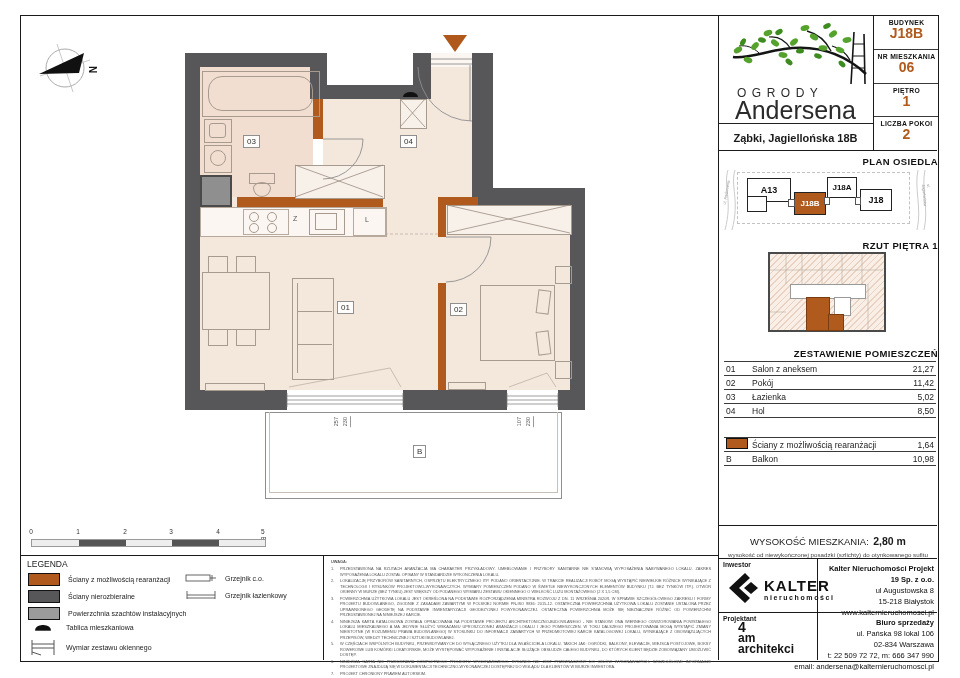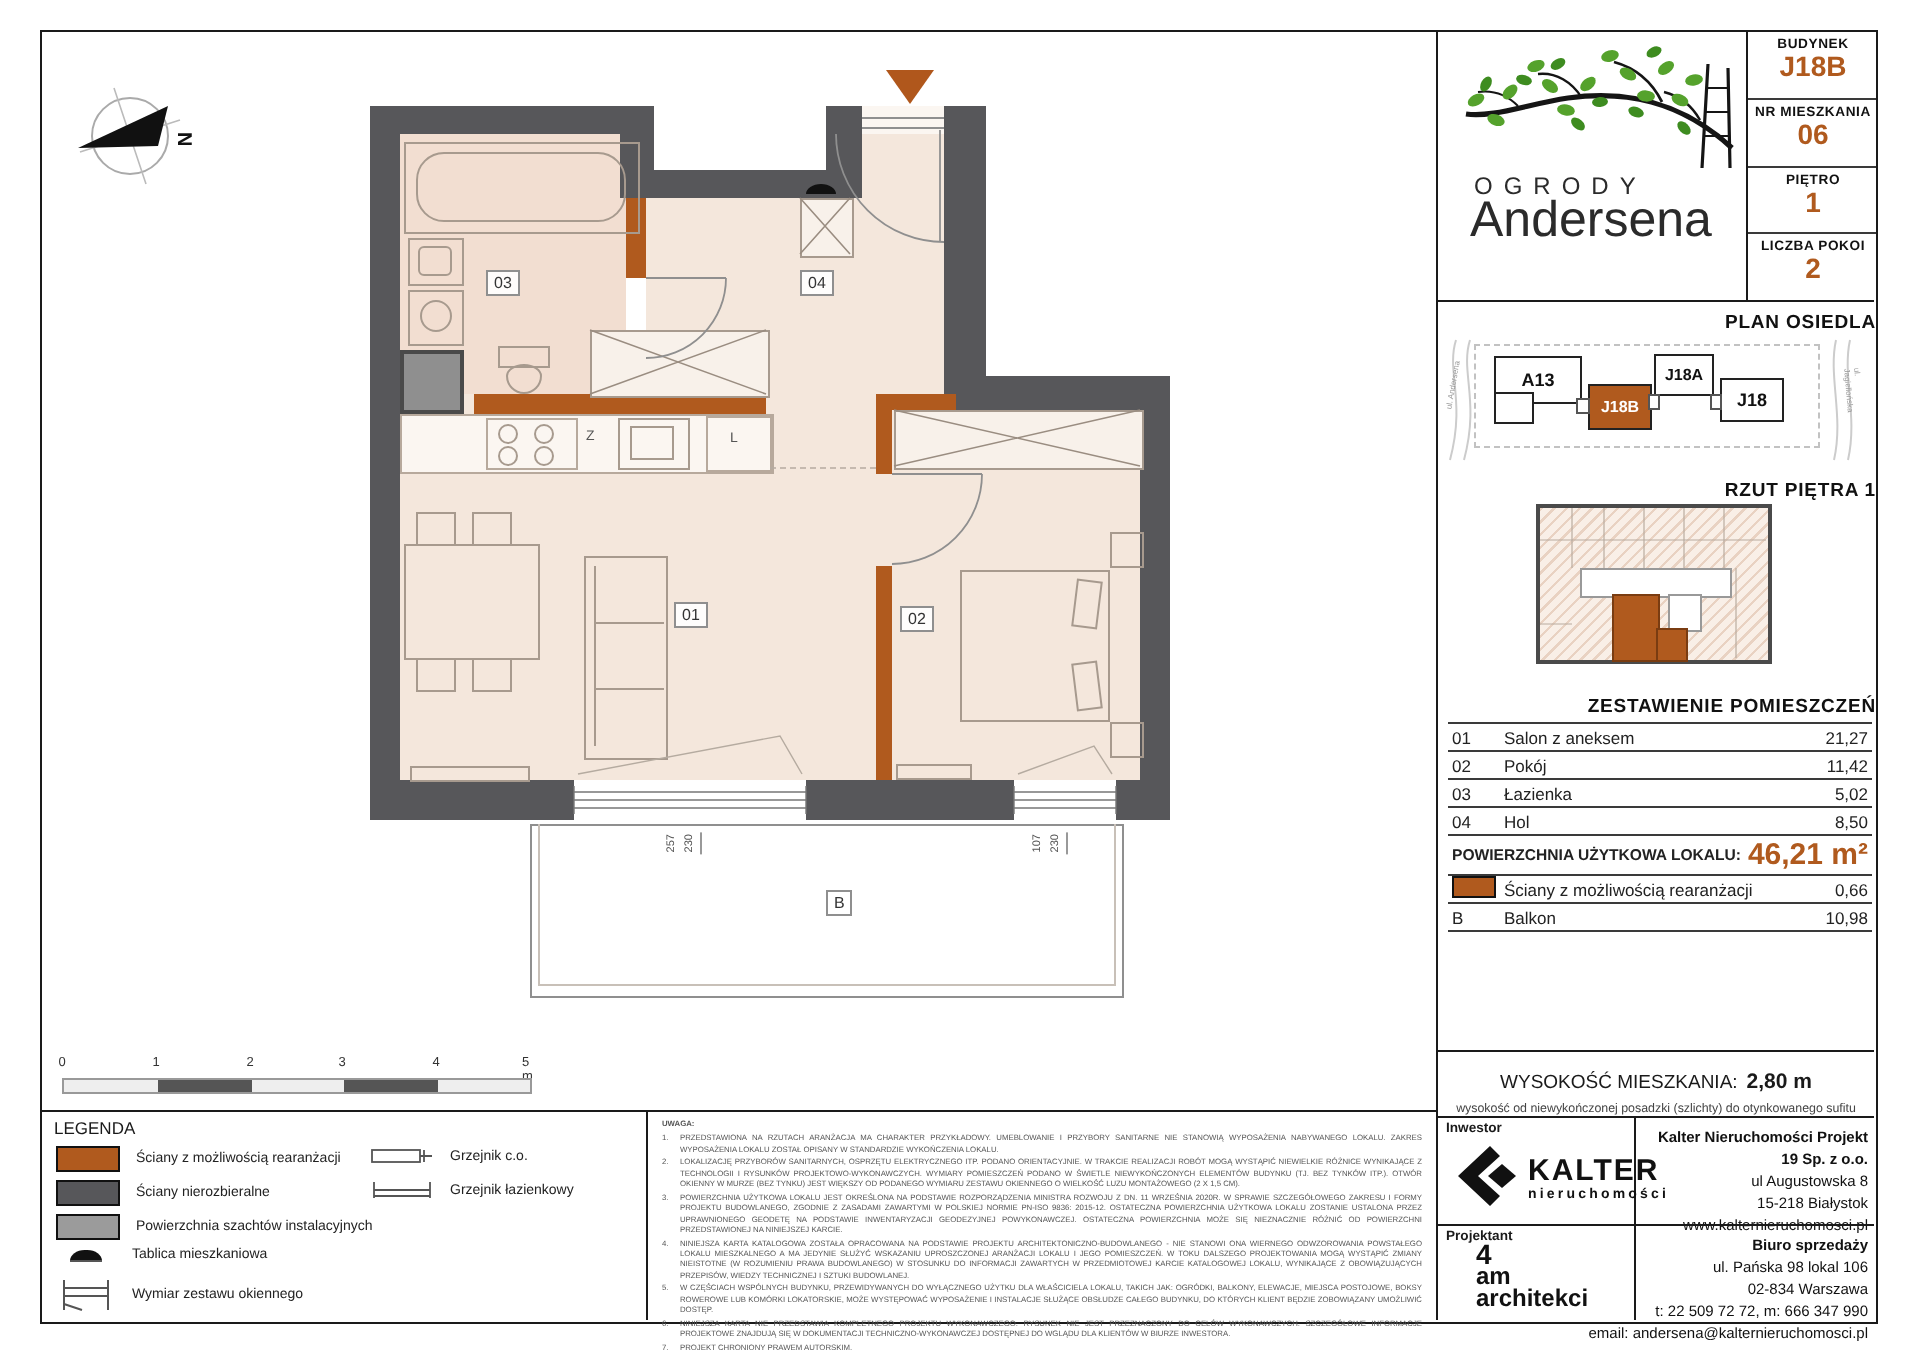--- a/index.html
+++ b/index.html
@@ -309,20 +309,21 @@
       <ellipse cx="51" cy="12" rx="4" ry="2.5" transform="rotate(-30 51 12)"></ellipse>
       <ellipse cx="61" cy="42" rx="4" ry="2.5" transform="rotate(40 61 42)"></ellipse>
       <ellipse cx="72" cy="31" rx="4" ry="2.5" transform="rotate(-5 72 31)"></ellipse>
       <ellipse cx="90" cy="36" rx="4" ry="2.5" transform="rotate(20 90 36)"></ellipse>
       <ellipse cx="99" cy="6" rx="4" ry="2.5" transform="rotate(-25 99 6)"></ellipse>
       <ellipse cx="114" cy="44" rx="4" ry="2.5" transform="rotate(45 114 44)"></ellipse>
     </g>
   </svg>
   <div class="abs" style="left:737px;top:86px;font-size:12px;letter-spacing:5.5px;font-weight:500;color:#2b2b2b;">OGRODY</div>
   <div class="abs" style="left:735px;top:96px;font-size:25px;font-weight:400;color:#2b2b2b;">Andersena</div>
+  <div class="abs" style="left:718px;top:123px;width:155px;height:27px;border-top:1px solid #222;display:flex;align-items:center;justify-content:center;font-weight:bold;font-size:11px;">Ząbki, Jagiellońska 18B</div>
 
   <div class="abs" style="left:874px;top:15px;width:65px;height:33px;">
     <div class="celllabel" style="margin-top:4px;">BUDYNEK</div>
     <div class="cellvalue">J18B</div>
   </div>
   <div class="abs thinline" style="left:874px;top:49px;width:64px;"></div>
   <div class="abs" style="left:874px;top:49px;width:65px;height:33px;">
     <div class="celllabel" style="margin-top:4px;">NR MIESZKANIA</div>
     <div class="cellvalue">06</div>
   </div>
@@ -392,29 +393,25 @@
       <span class="tname">Łazienka</span>
       <span class="tarea">5,02</span>
   </div>
   <div class="abs thinline" style="left:724px;top:403px;width:212px;"></div>
   <div class="trow" style="top:404px;height:13px;">
     <span class="tno">04</span>
       <span class="tname">Hol</span>
       <span class="tarea">8,50</span>
   </div>
   <div class="abs thinline" style="left:724px;top:417px;width:212px;"></div>
-  <div class="trow" style="top:418px;height:19px;">
-    <span style="font-weight:bold;font-size:7.8px;flex:1;">POWIERZCHNIA UŻYTKOWA LOKALU:</span>
-    <span style="font-weight:bold;font-size:15px;color:#b05a1e;">46,21 m²</span>
-  </div>
   <div class="abs thinline" style="left:724px;top:437px;width:212px;"></div>
   <div class="trow" style="top:438px;height:13px;">
     <span class="tno"><span style="display:inline-block;width:20px;height:9px;background:#b05a1e;border:1px solid #111;"></span></span>
     <span class="tname">Ściany z możliwością rearanżacji</span>
-      <span class="tarea">0,66</span>
+      <span class="tarea">1,64</span>
   </div>
   <div class="abs thinline" style="left:724px;top:451px;width:212px;"></div>
   <div class="trow" style="top:452px;height:13px;">
     <span class="tno">B</span>
       <span class="tname">Balkon</span>
       <span class="tarea">10,98</span>
   </div>
   <div class="abs thinline" style="left:724px;top:465px;width:212px;"></div>
 
   <div class="abs hline" style="left:718px;top:525px;width:219px;"></div>

